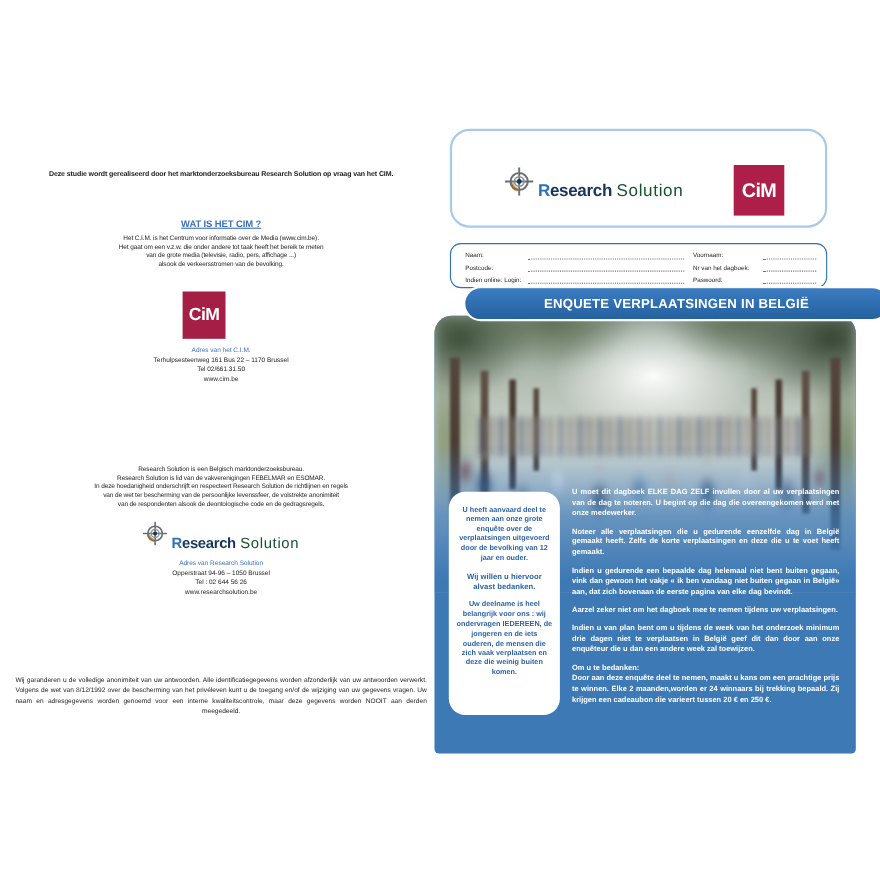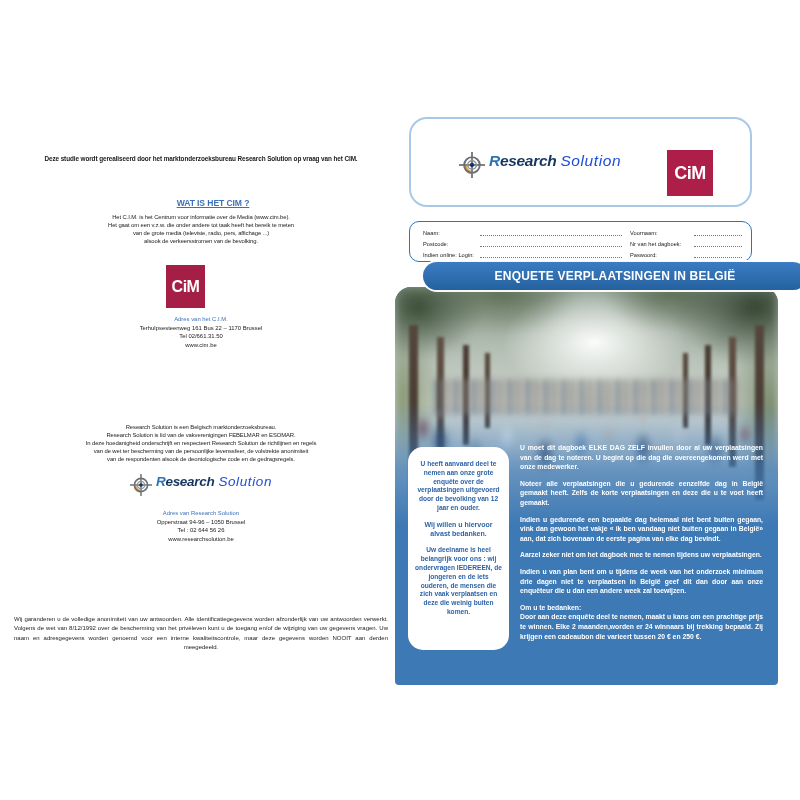--- a/index.html
+++ b/index.html
@@ -5,41 +5,41 @@
   * { margin:0; padding:0; box-sizing:border-box; }
   html,body { background:#fff; }
   .sheet {
     position:relative; width:800px; height:800px; background:#fff;
     font-family:"Liberation Sans", sans-serif; color:#1a1a1a; overflow:hidden;
   }
   .abs { position:absolute; }
 
   
   .intro { left:14px; top:155px; width:374px; font-size:6.4px; font-weight:bold; text-align:center; letter-spacing:-0.1px; }
-  .sec-heading { width:374px; left:26px; text-align:center; font-size:8.6px; font-weight:bold;
+  .sec-heading { width:374px; left:14px; text-align:center; font-size:8.6px; font-weight:bold;
                  color:#3c71b8; text-decoration:underline; letter-spacing:-0.1px; }
   .h-cim { top:198px; }
   .h-rs  { top:405px; }
   .body-lines { width:374px; left:14px; text-align:center; font-size:5.9px; line-height:8.1px; color:#222; letter-spacing:-0.1px; }
   .p-cim { top:213px; }
   .p-rs  { top:423px; }
 
   .cim-logo { background:#a51e45; color:#fff; display:flex; align-items:center; justify-content:center;
               font-weight:bold; letter-spacing:-0.5px; }
   .cim-logo-left { left:166px; top:265px; width:39px; height:43px; font-size:16px; }
   .addr-title { width:374px; left:14px; text-align:center; font-size:5.9px; color:#3c71b8; }
   .addr-lines { width:374px; left:14px; text-align:center; font-size:5.9px; line-height:8.3px; color:#222; }
   .t-addr1 { top:316px; } .l-addr1 { top:324px; }
   .t-addr2 { top:510px; } .l-addr2 { top:518px; }
 
-  .rs-logo { display:flex; align-items:flex-start; gap:4px;font-style:italic; }
+  .rs-logo { display:flex; align-items:flex-end; gap:4px; }
   .rs-logo-left { left:14px; top:474px; width:374px; justify-content:center; }
   .rs-name { font-weight:bold; color:#17365d; letter-spacing:-0.3px; }
   .rs-name::first-letter { color:#2e74b5; }
-  .rs-sol { color:#1d4ed8; letter-spacing:0.6px; }
+  .rs-sol { color:#14532d; letter-spacing:0.6px; }
   .rs-logo-left .rs-name, .rs-logo-left .rs-sol { font-size:13.5px; }
 
   .privacy { left:14px; top:615px; width:374px; font-size:6px; line-height:9.4px;
              text-align:justify; text-align-last:center; color:#222; }
 
   
   .header-box { left:409px; top:117px; width:343px; height:90px; background:#fff;
                 border:2px solid #a9c9e8; border-radius:18px; }
   .rs-logo-right { left:48px; top:33px; }
   .rs-logo-right .rs-name, .rs-logo-right .rs-sol { font-size:15.5px; }

